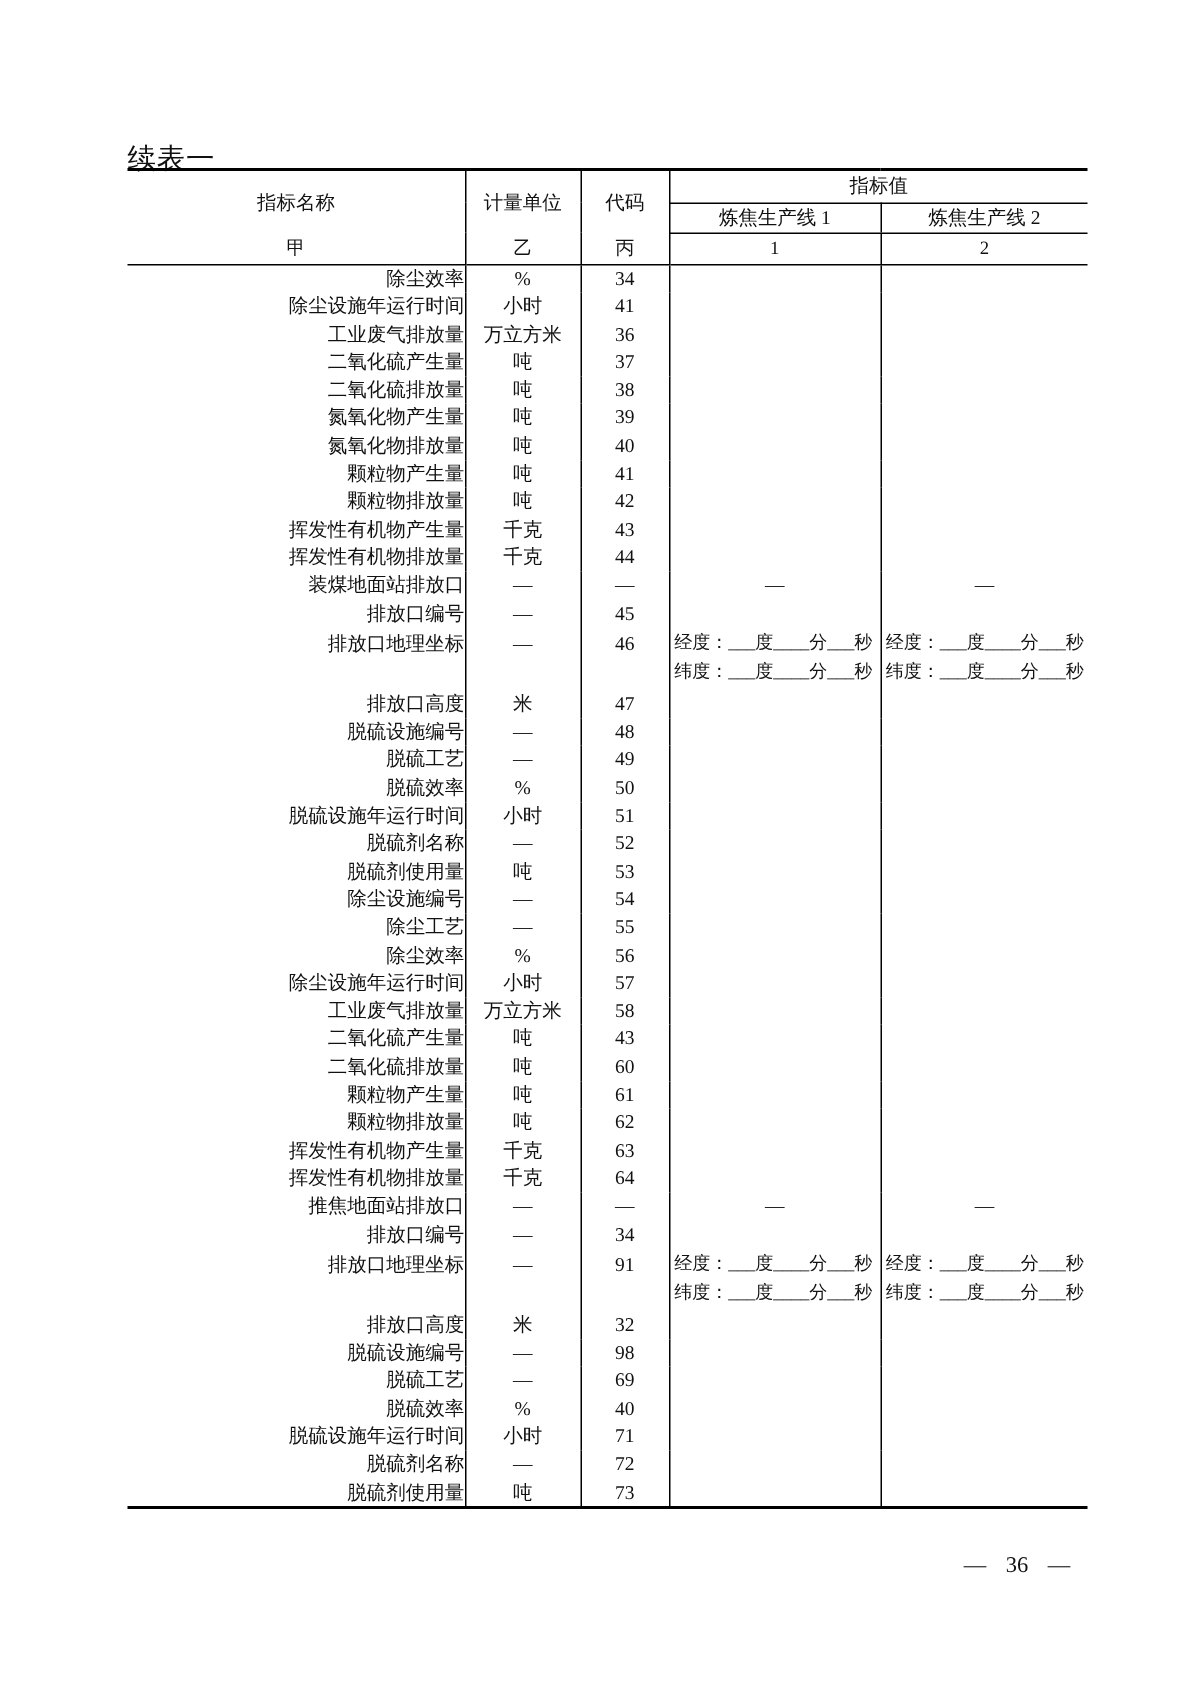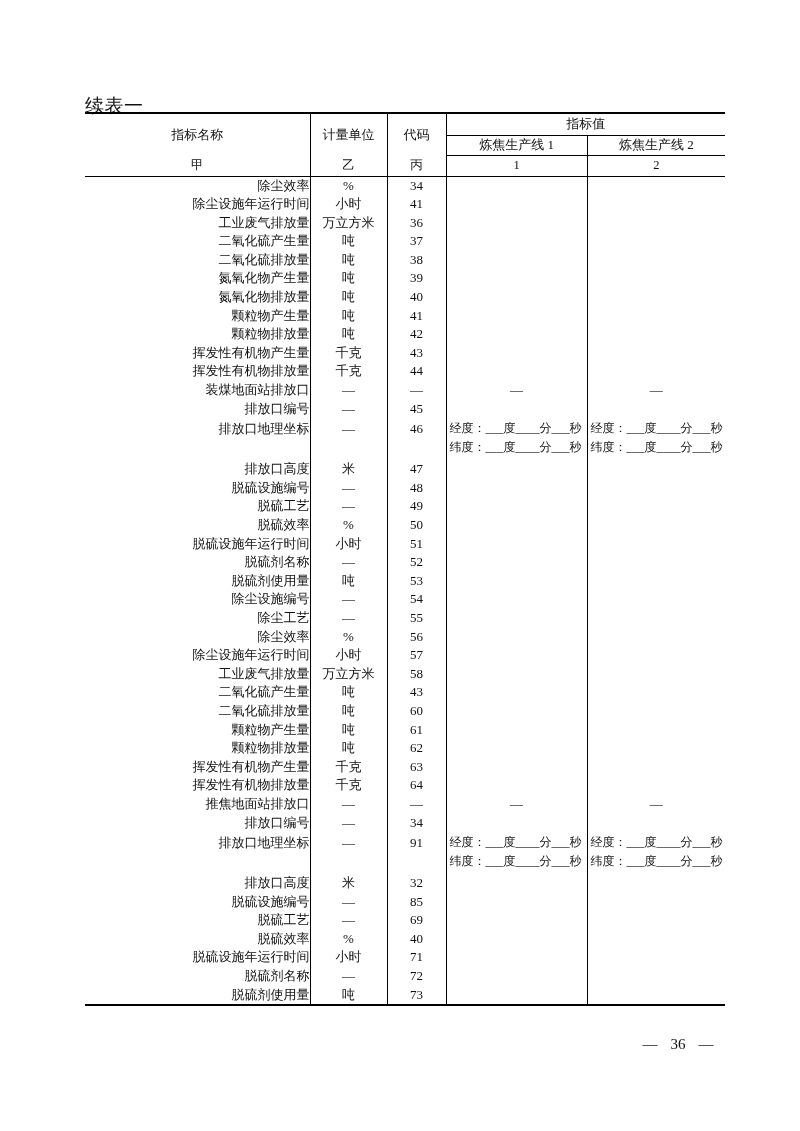--- a/index.html
+++ b/index.html
@@ -365,21 +365,21 @@
       <tr>
         <td class="col-name col-first indent-1">排放口高度</td>
         <td class="col-unit">米</td>
         <td class="col-code">32</td>
         <td class="col-v"></td>
         <td class="col-v"></td>
       </tr>
       <tr>
         <td class="col-name col-first indent-1">脱硫设施编号</td>
         <td class="col-unit">—</td>
-        <td class="col-code">85</td>
+        <td class="col-code">98</td>
         <td class="col-v"></td>
         <td class="col-v"></td>
       </tr>
       <tr>
         <td class="col-name col-first indent-1">脱硫工艺</td>
         <td class="col-unit">—</td>
         <td class="col-code">69</td>
         <td class="col-v"></td>
         <td class="col-v"></td>
       </tr>

